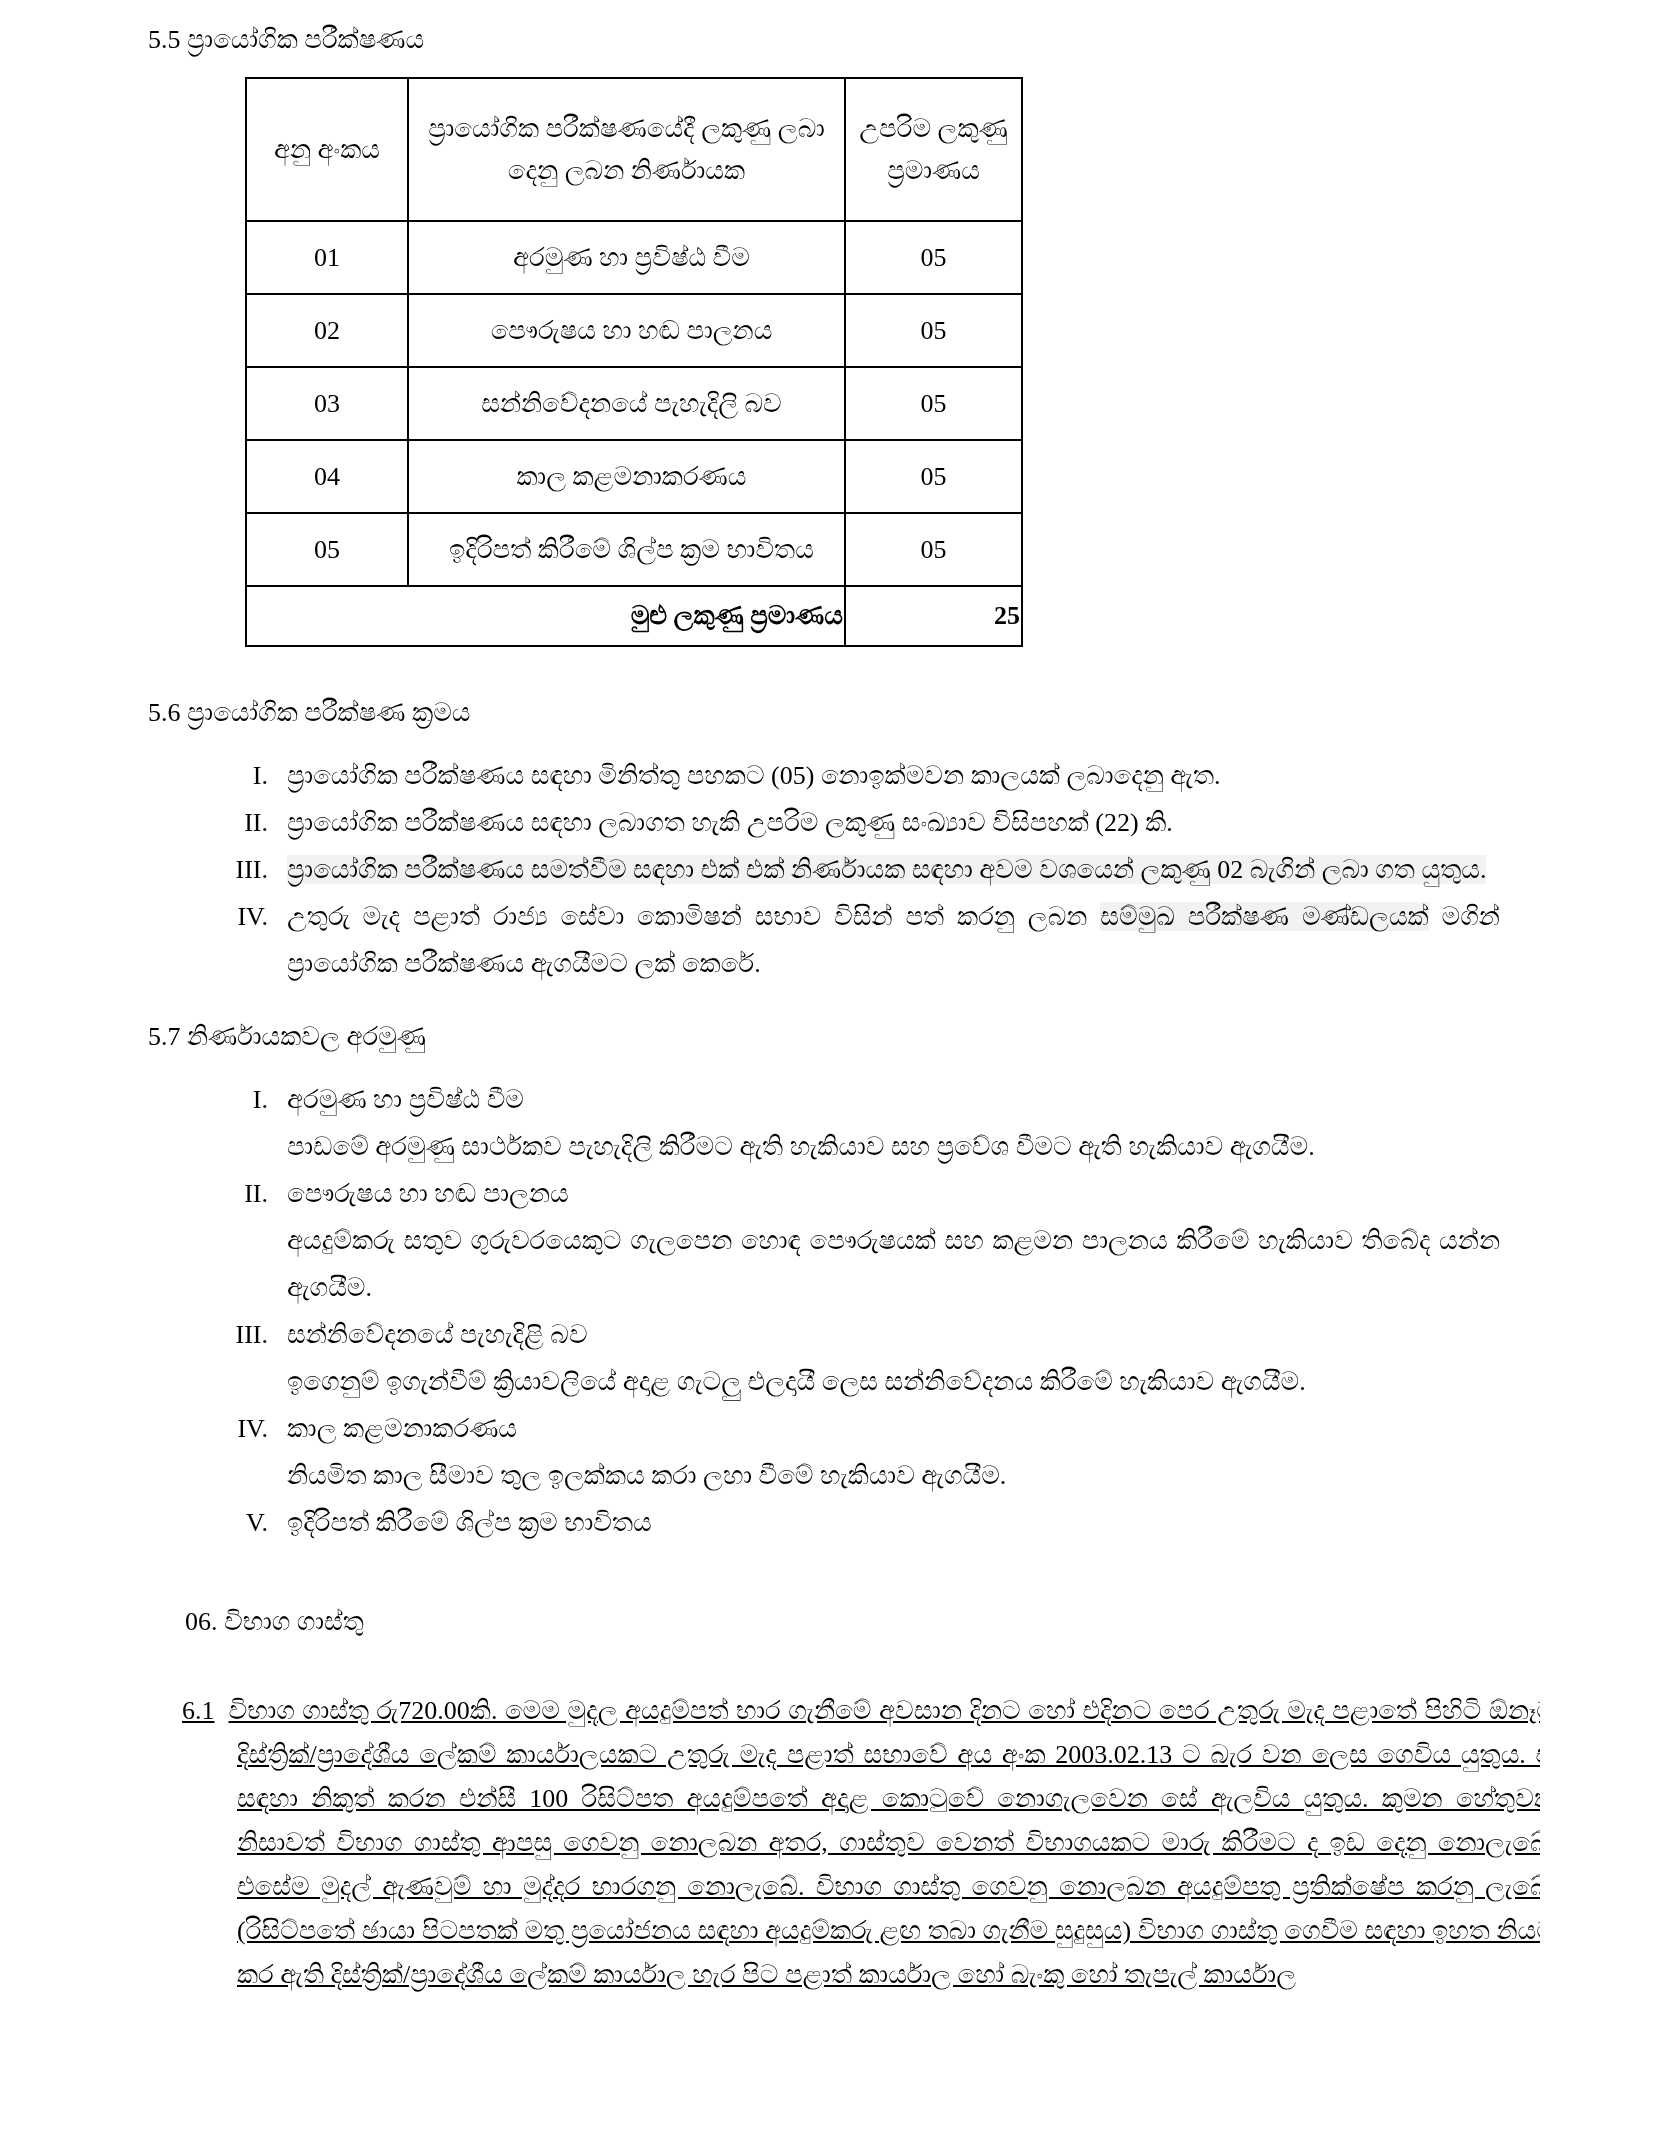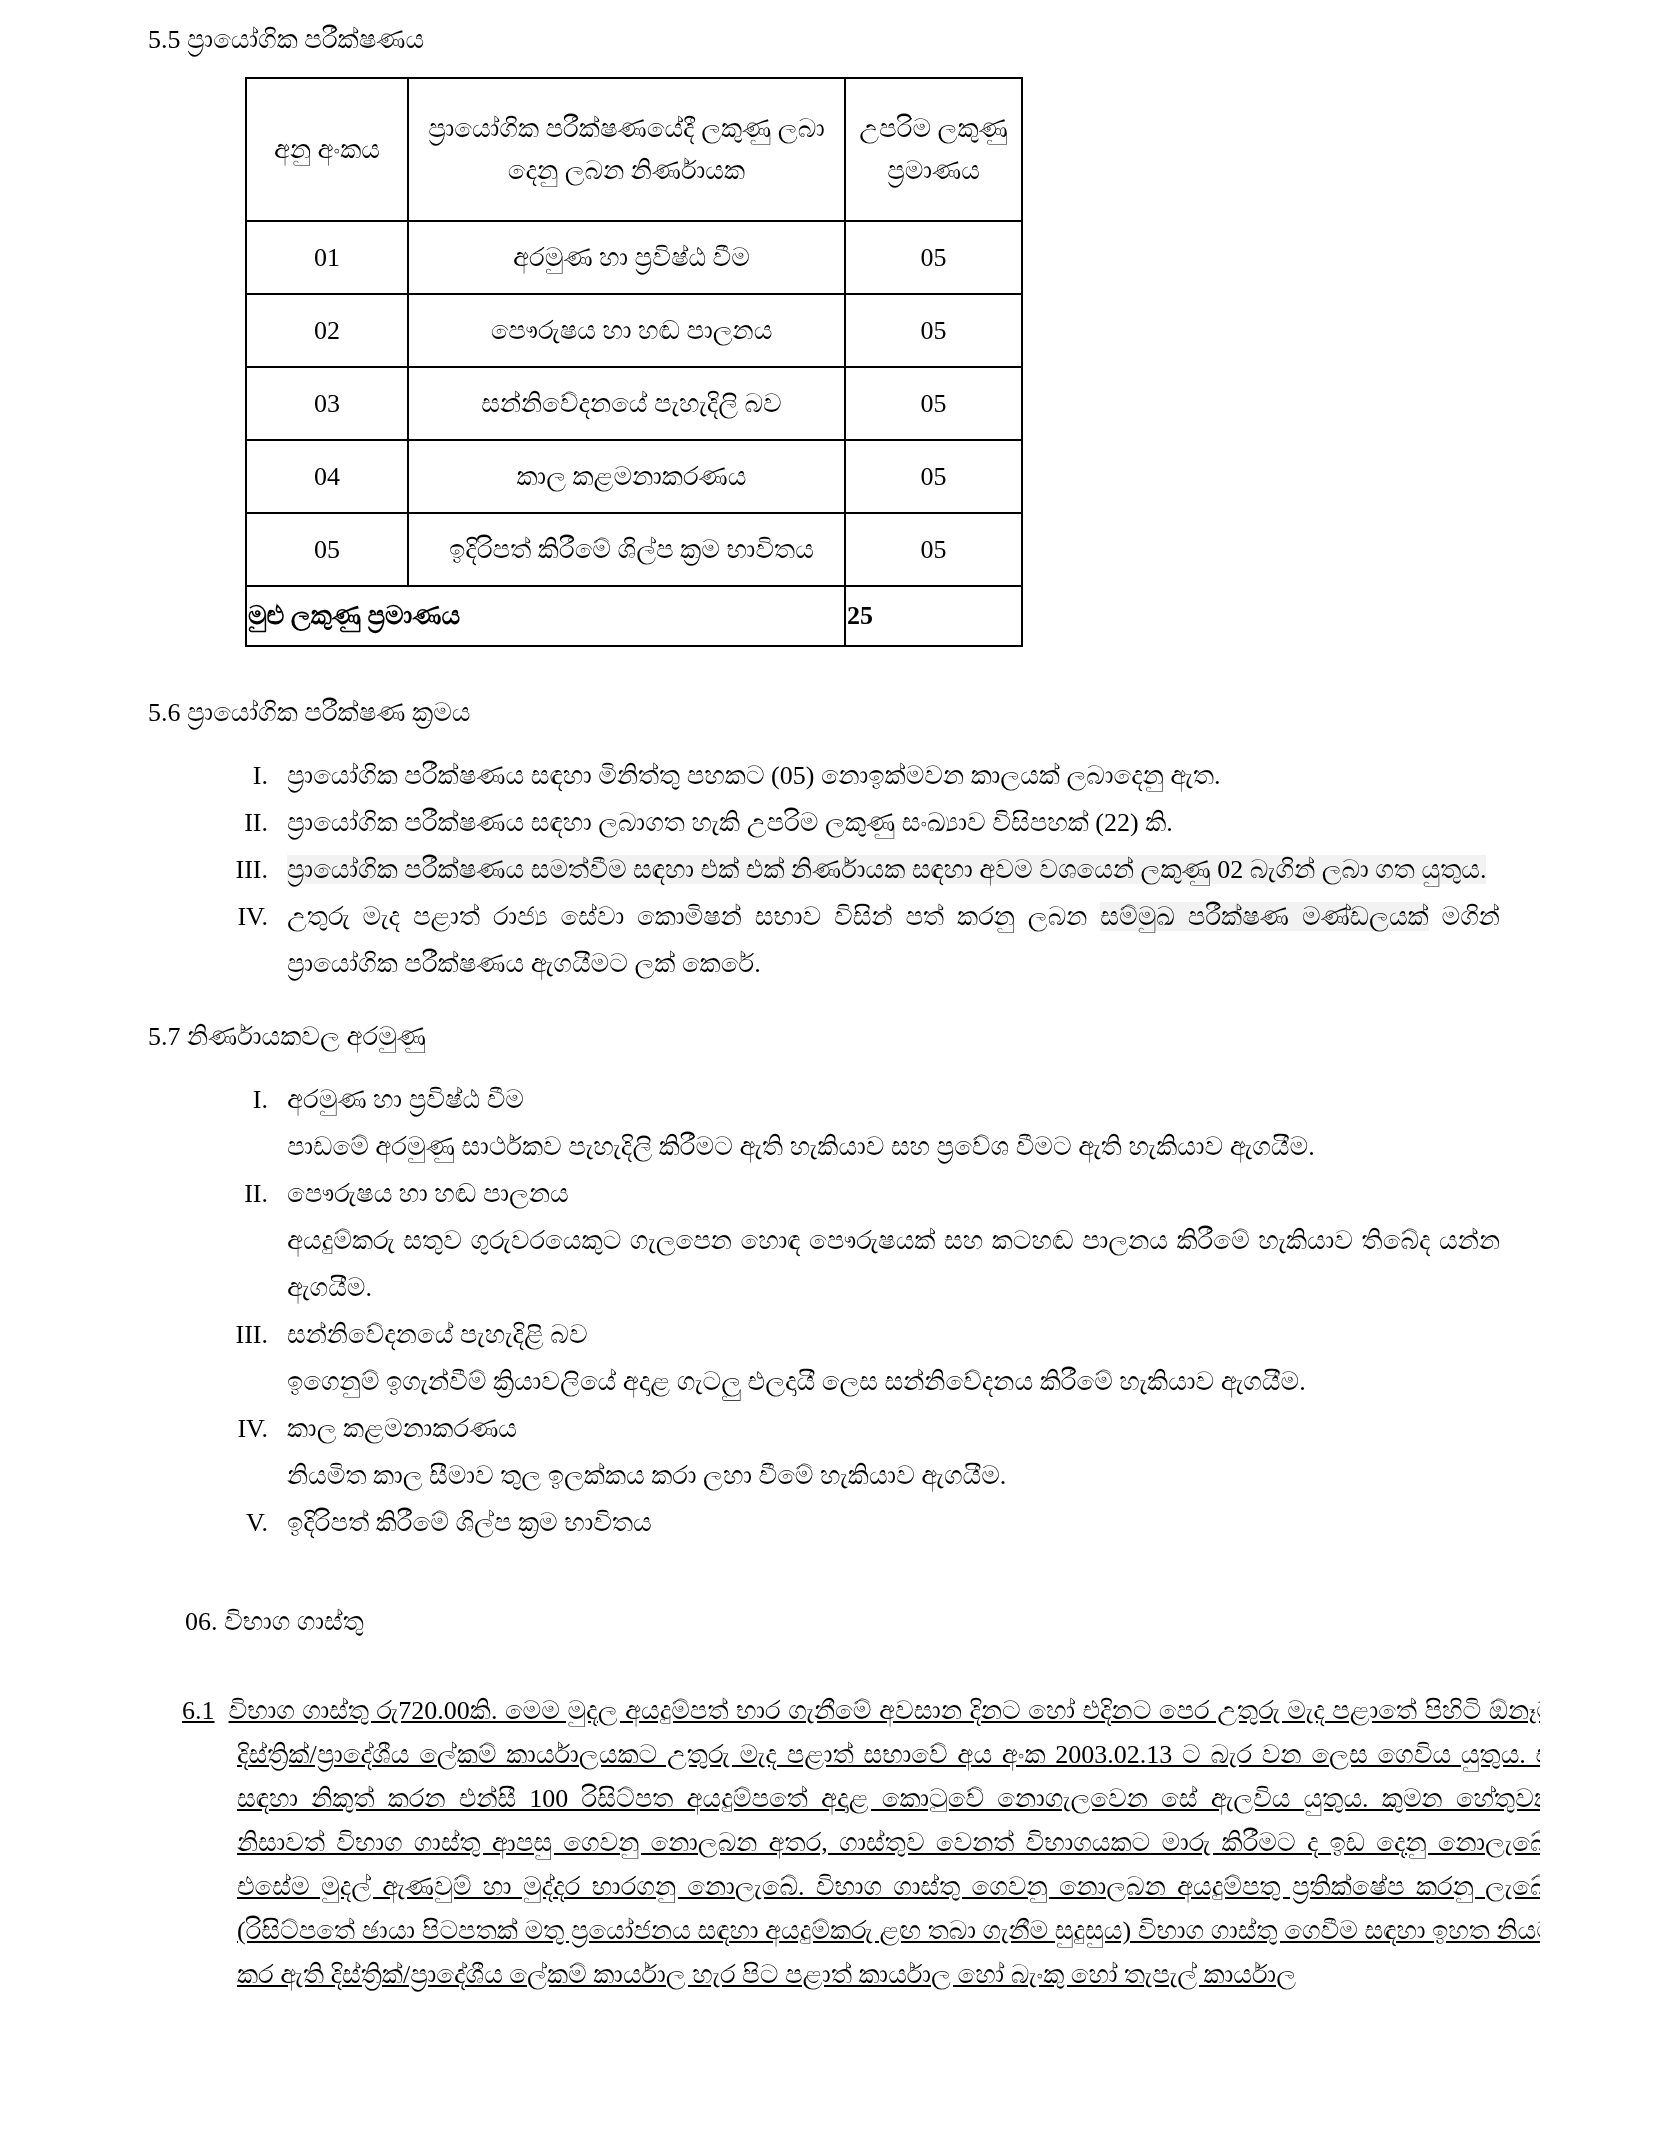--- a/index.html
+++ b/index.html
@@ -30,21 +30,21 @@
   table.criteria td{
     border:2px solid #000;
     vertical-align:middle;
     line-height:42px;
   }
   td.c-no{width:140px;text-align:center;}
   td.c-label{width:415px;text-align:left;padding:6px 10px 6px 20px;}
   td.c-marks{width:155px;text-align:center;}
   tr.hdr td{text-align:center;height:133px;padding:4px 10px;}
   tr.body td{height:59px;text-align:center;}
-  tr.total td{height:56px;font-weight:bold;text-align:left;}
+  tr.total td{height:56px;font-weight:bold;text-align:right;}
 
   
   .list{margin-top:16px;}
   .li{display:flex;margin-left:150px;width:1350px;}
   .li .num{flex:0 0 118px;text-align:right;}
   .li .body{flex:0 0 1213px;margin-left:19px;text-align:justify;}
   .title-line{white-space:nowrap;}
   .hl{background:var(--hl,#f2f2f2);}
 
   
@@ -132,21 +132,21 @@
         <div class="num">I.</div>
         <div class="body">
           <div class="title-line">අරමුණ හා ප්‍රවිෂ්ඨ වීම</div>
           <div>පාඩමේ අරමුණු සාර්ථකව පැහැදිලි කිරීමට ඇති හැකියාව සහ ප්‍රවේශ වීමට ඇති හැකියාව ඇගයීම.</div>
         </div>
       </div>
       <div class="li">
         <div class="num">II.</div>
         <div class="body">
           <div class="title-line">පෞරුෂය හා හඬ පාලනය</div>
-          <div>අයදුම්කරු සතුව ගුරුවරයෙකුට ගැලපෙන හොඳ පෞරුෂයක් සහ කටහඬ පාලනය කිරීමේ හැකියාව තිබේද යන්න ඇගයීම.</div>
+          <div>අයදුම්කරු සතුව ගුරුවරයෙකුට ගැලපෙන හොඳ පෞරුෂයක් සහ කළමන පාලනය කිරීමේ හැකියාව තිබේද යන්න ඇගයීම.</div>
         </div>
       </div>
       <div class="li">
         <div class="num">III.</div>
         <div class="body">
           <div class="title-line">සන්නිවේදනයේ පැහැදිළි බව</div>
           <div>ඉගෙනුම් ඉගැන්වීම් ක්‍රියාවලියේ අදාළ ගැටලු එලදායී ලෙස සන්නිවේදනය කිරීමේ හැකියාව ඇගයීම.</div>
         </div>
       </div>
       <div class="li">

